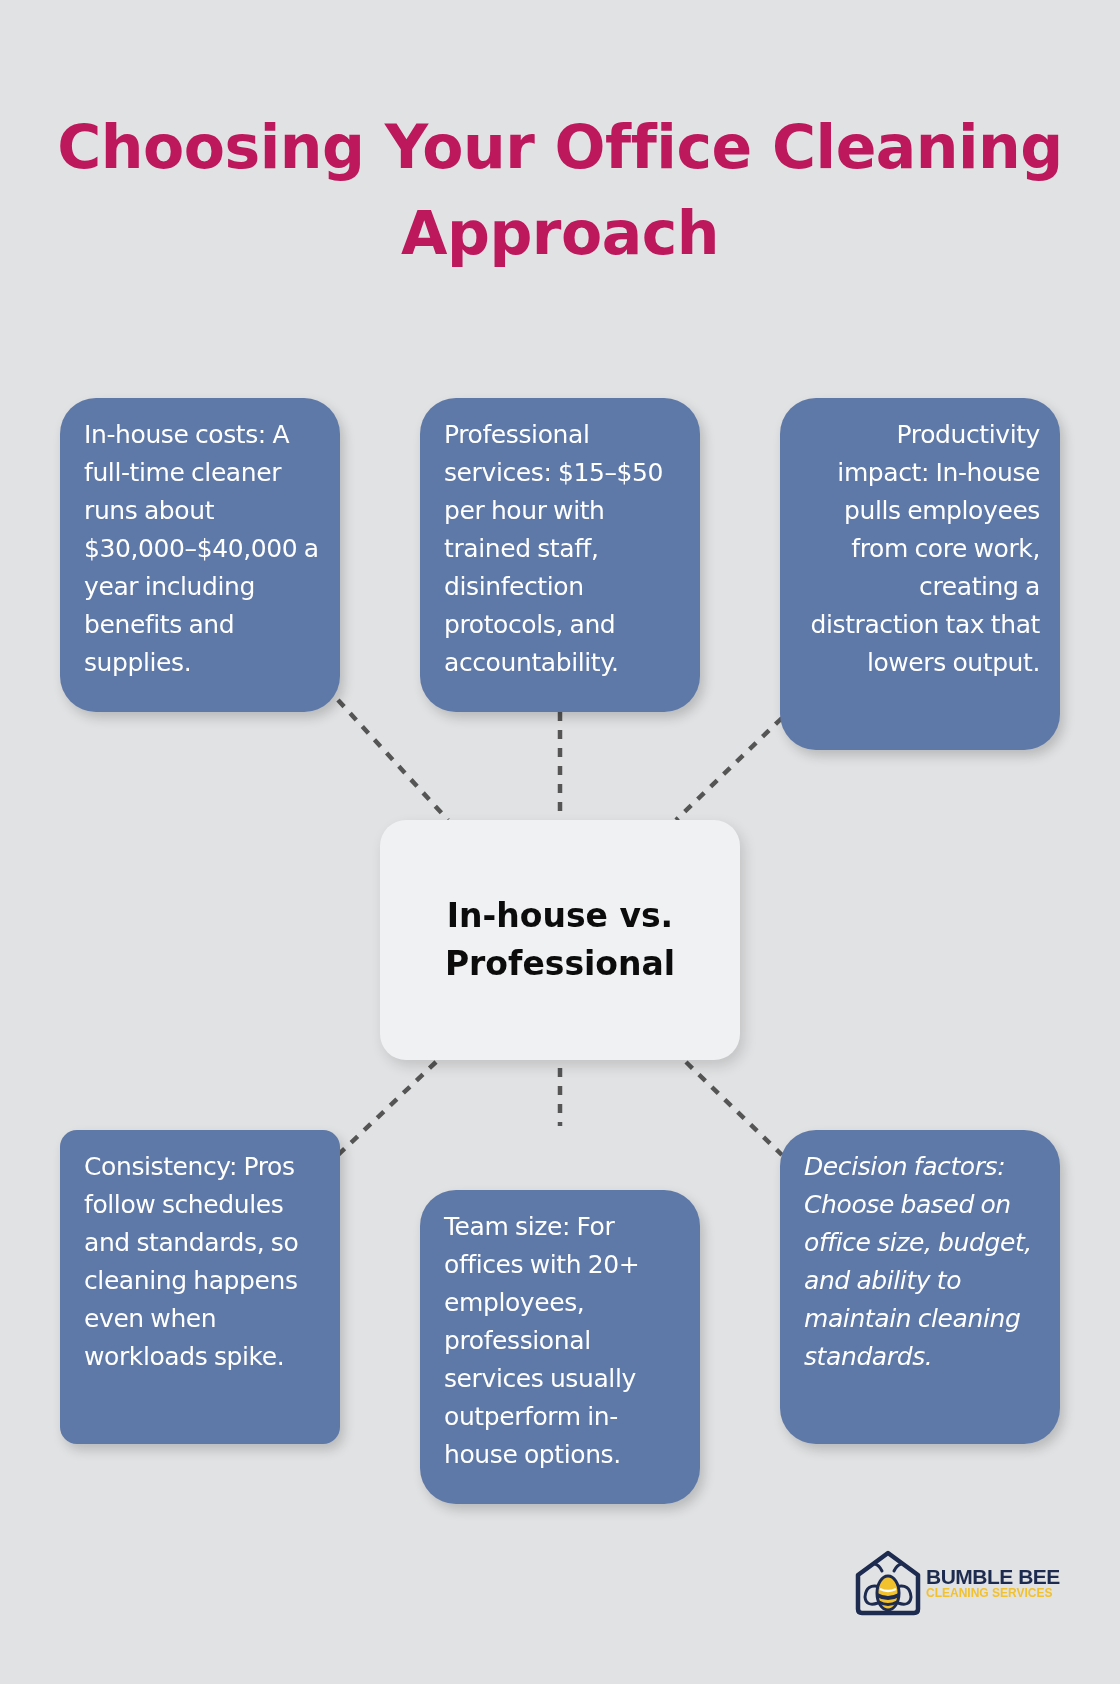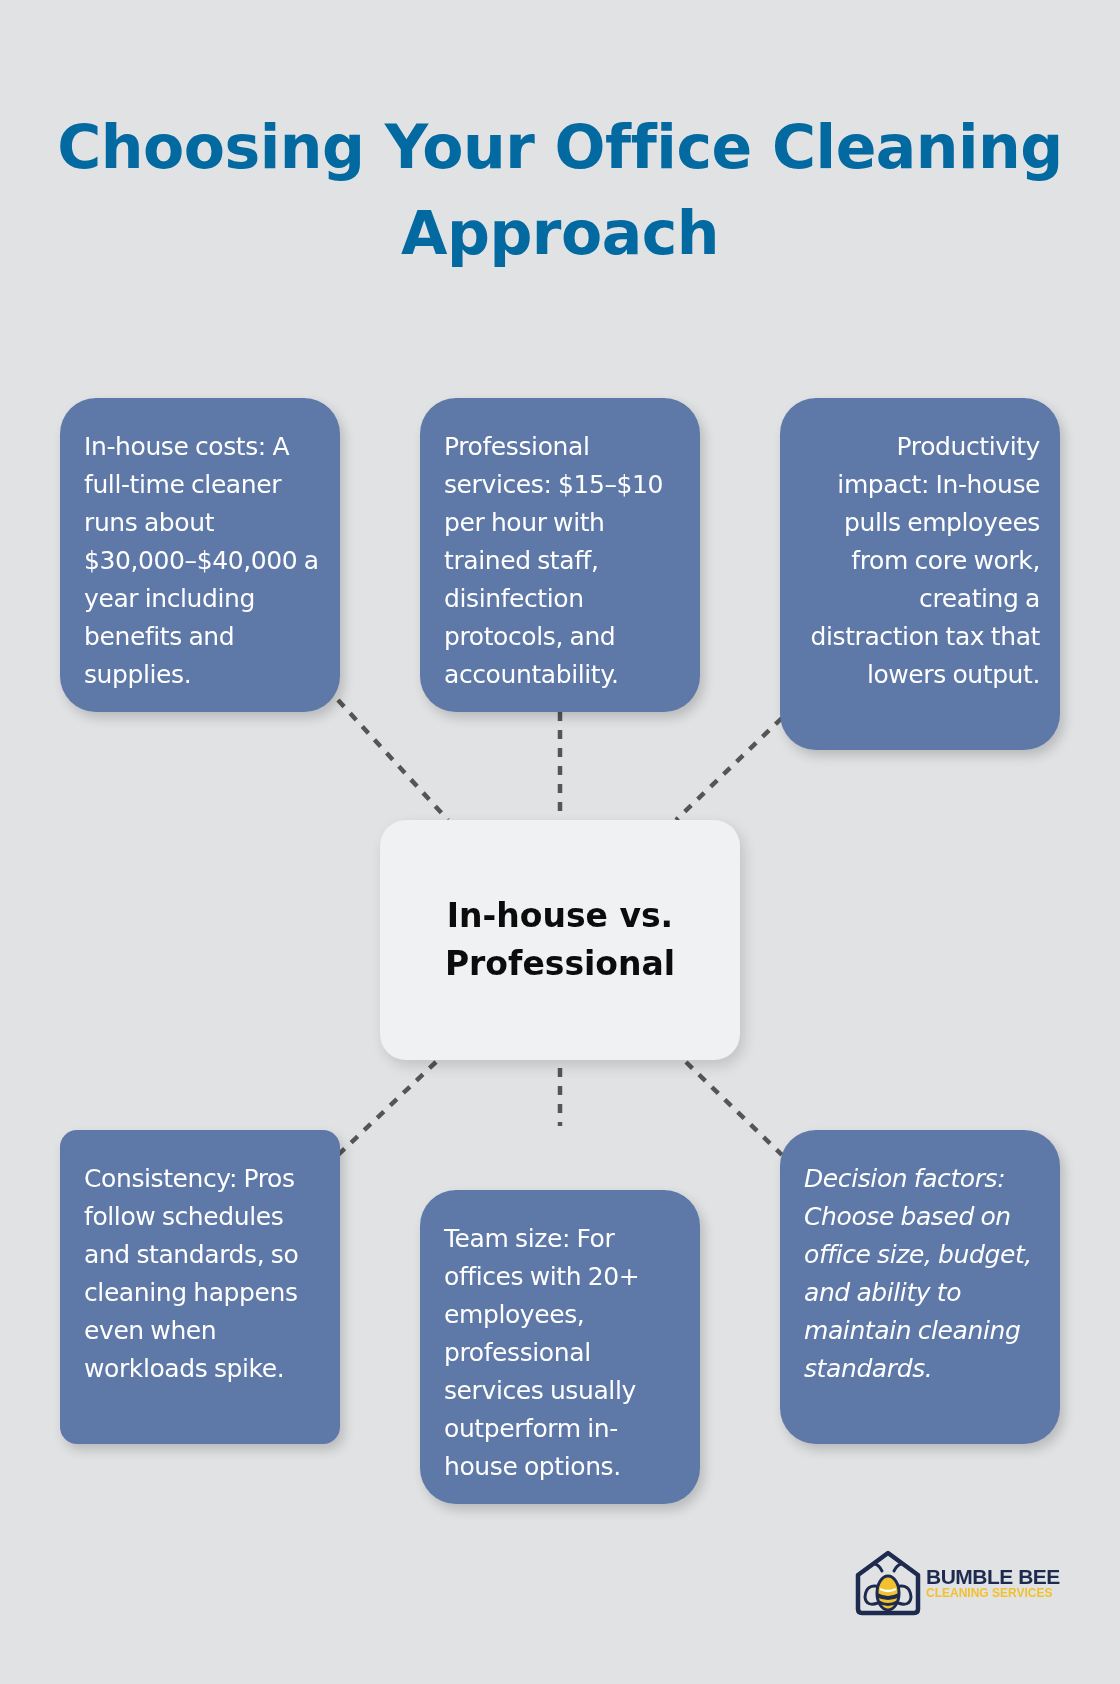--- a/index.html
+++ b/index.html
@@ -11,38 +11,38 @@
       overflow: hidden;
     }
     .title {
       position: absolute;
       left: 0; top: 104px; width: 1120px;
       text-align: center;
       font-family: "DejaVu Sans", sans-serif;
       font-weight: bold;
       font-size: 60px;
       line-height: 86px;
-      color: #0369a1;
+      color: #be185d;
       letter-spacing: -0.5px;
     }
     .connectors {
       position: absolute; left: 0; top: 0;
       width: 1120px; height: 1684px;
       pointer-events: none;
     }
     .card {
       position: absolute;
       width: 280px;
       background: #5e78a8;
       border-radius: 36px;
       color: #ffffff;
       font-family: "DejaVu Sans", sans-serif;
       font-size: 25px;
       line-height: 38px;
-      padding: 30px 20px 22px 24px;
+      padding: 18px 20px 22px 24px;
       box-shadow: 4px 6px 12px rgba(0,0,0,0.18);
       letter-spacing: -0.4px;
       word-spacing: -1px;
     }
     .card.c1 { left: 60px;  top: 398px; height: 314px; }
     .card.c2 { left: 420px; top: 398px; height: 314px; }
     .card.c3 { left: 780px; top: 398px; height: 352px; text-align: right; }
     .card.c4 { left: 60px;  top: 1130px; height: 314px; border-radius: 17px; }
     .card.c5 { left: 420px; top: 1190px; height: 314px; }
     .card.c6 { left: 780px; top: 1130px; height: 314px; font-style: italic; }
@@ -100,21 +100,21 @@
     <line x1="436" y1="1062" x2="338" y2="1155"></line>
     <line x1="560" y1="1068" x2="560" y2="1126"></line>
     <line x1="686" y1="1062" x2="782" y2="1155"></line>
   </g>
 </svg>
 
 <div class="card c1">
   <span>In-house costs: A full-time cleaner runs about $30,000–$40,000 a year including benefits and supplies.</span>
 </div>
 <div class="card c2">
-  <span>Professional services: $15–$10 per hour with trained staff, disinfection protocols, and accountability.</span>
+  <span>Professional services: $15–$50 per hour with trained staff, disinfection protocols, and accountability.</span>
 </div>
 <div class="card c3">
   <span>Productivity impact: In-house pulls employees from core work, creating a distraction tax that lowers output.</span>
 </div>
 
 <div class="center">
   <span>In-house vs. Professional</span>
 </div>
 
 <div class="card c4">

